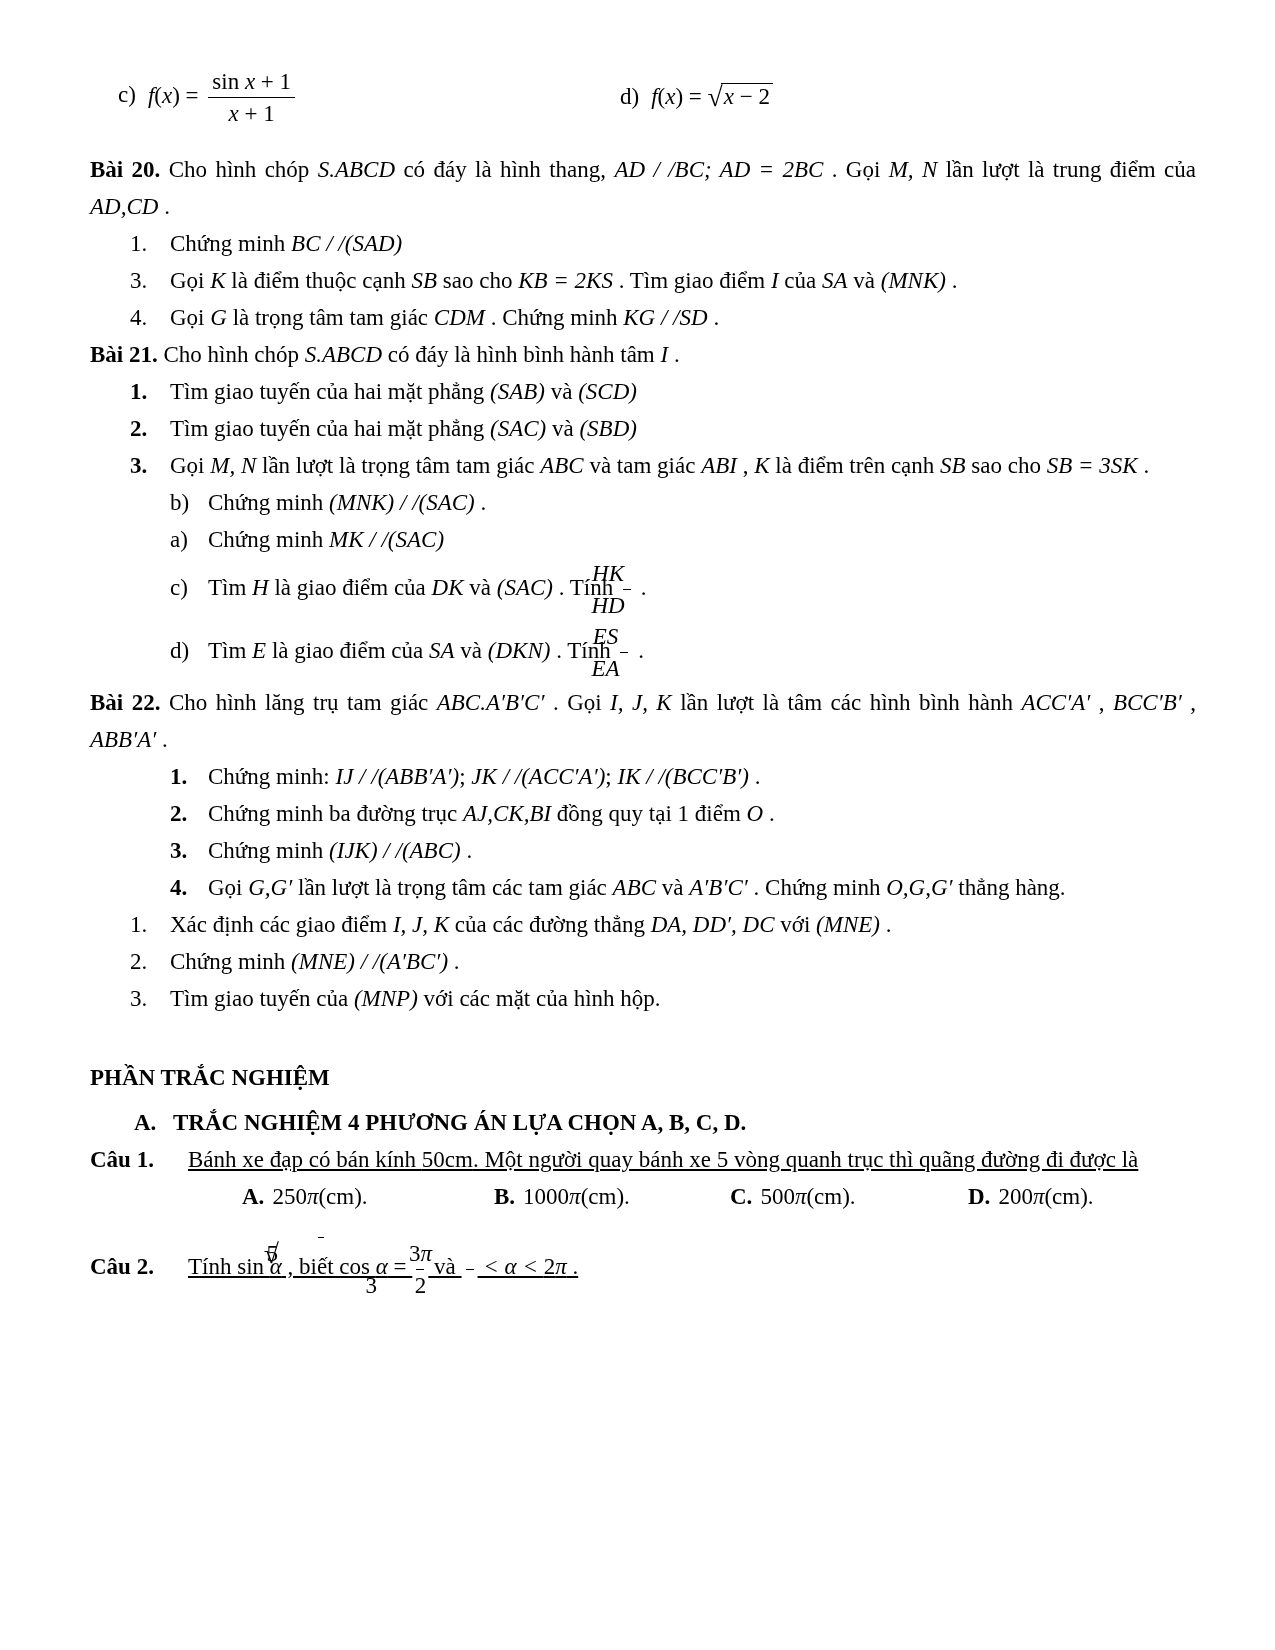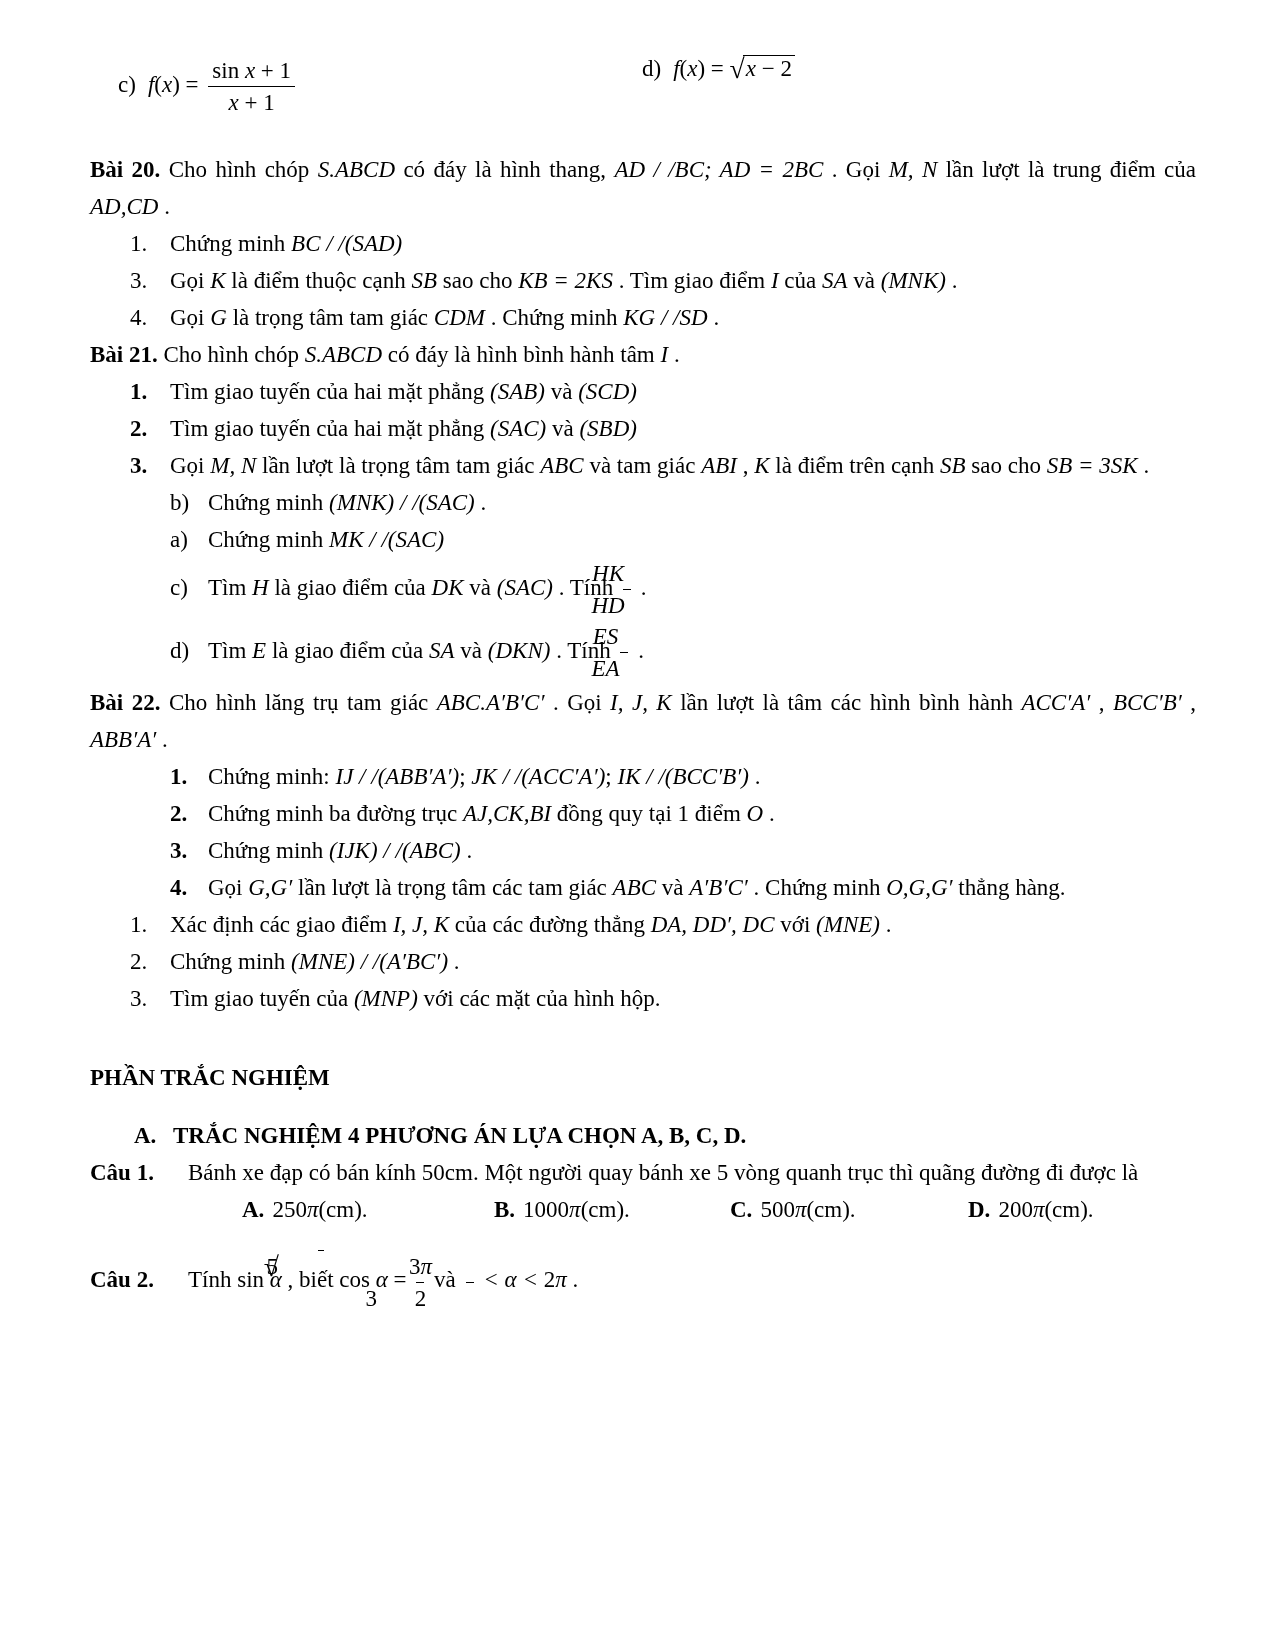--- a/index.html
+++ b/index.html
@@ -4,39 +4,39 @@
 <style>
   html,body{margin:0;padding:0;background:#ffffff;}
   .page{position:relative;width:1275px;height:1650px;background:#fff;overflow:hidden;
         font-family:"Liberation Serif", serif;font-size:23px;color:#000;}
   .content{position:absolute;left:90px;top:55px;width:1106px;text-align:justify;}
   p{margin:0;line-height:37px;}
   .rt{font-style:normal;}
   .mi{font-style:italic;}
   .bl{font-weight:bold;font-style:normal;}
   
-  .formula-row{display:flex;min-height:84px;margin-bottom:12px;text-align:left;gap:22px;}
+  .formula-row{display:flex;align-items:center;min-height:84px;margin-bottom:12px;text-align:left;}
   .fc{display:block;}
   .fc1{margin-left:28px;width:502px;}
   .flabel{margin-right:12px;}
   
   .heading .hlabel{font-weight:bold;}
   
   .item1{padding-left:80px;text-indent:-40px;}
   .item1 .ilabel{display:inline-block;width:40px;text-indent:0;}
   
   .item2{padding-left:118px;text-indent:-38px;}
   .item2 .ilabel{display:inline-block;width:38px;text-indent:0;}
   .lb{font-weight:bold;}
   
   .section-h{font-weight:bold;margin-top:42px;}
-  .subsection-h{font-weight:bold;padding-left:83px;text-indent:-39px;margin-top:21px;}
+  .subsection-h{font-weight:bold;padding-left:83px;text-indent:-39px;margin-top:8px;}
   .subsection-h .ilabel{display:inline-block;width:39px;text-indent:0;}
   
-  .cau{padding-left:98px;text-indent:-98px;}
+  .cau{padding-left:98px;text-indent:-98px;text-decoration:underline;}
   .cau .ilabel{display:inline-block;width:98px;text-indent:0;font-weight:bold;}
   .mt22{margin-top:22px;}
   
   .answers{padding-left:109px;text-align:left;}
   .acell{display:inline-block;text-align:left;vertical-align:baseline;}
   .answers .acell:nth-child(1){width:252px;margin-left:43px;}
   .answers .acell:nth-child(2){width:236px;}
   .answers .acell:nth-child(3){width:238px;}
   .acell .albl{font-weight:bold;margin-right:8px;}
   

